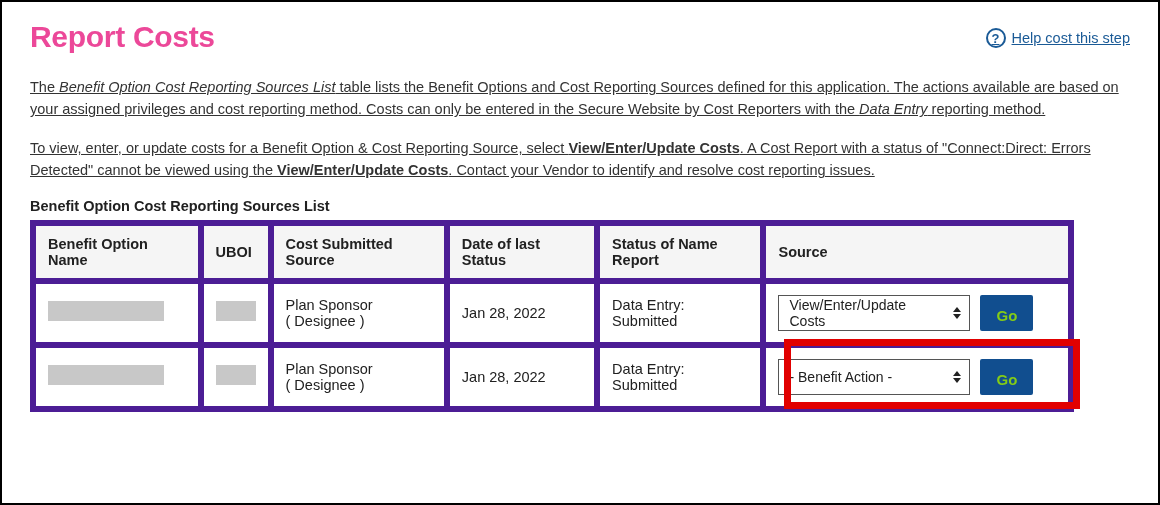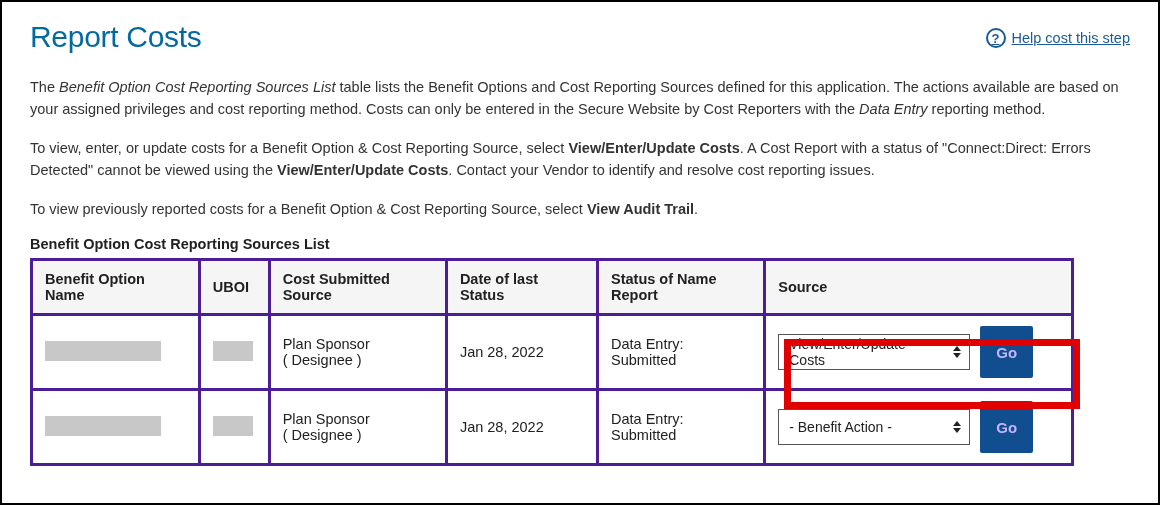--- a/index.html
+++ b/index.html
@@ -16,23 +16,23 @@
     padding: 18px 28px 28px 28px;
     position: relative;
   }
   .header-row {
     display: flex;
     justify-content: space-between;
     align-items: flex-start;
   }
   .page-title {
     font-size: 30px;
-    font-weight: 400;
+    font-weight: 700;
     margin: 0 0 22px 0;
-    color: #0369a1;
+    color: #ec4899;
     letter-spacing: -0.3px;
   }
   .help-link {
     display: flex;
     align-items: center;
     gap: 6px;
     color: #1a5a96;
     font-size: 14.5px;
     text-decoration: underline;
     cursor: pointer;
@@ -49,35 +49,36 @@
     font-size: 13px;
     font-weight: 700;
     color: #1a5a96;
     text-decoration: none;
   }
   .intro p {
     font-size: 14.5px;
     line-height: 1.55;
     margin: 0 0 16px 0;
     color: #333;
+    text-decoration: underline;
   }
   .intro em { font-style: italic; }
   .intro b, .intro strong { font-weight: 700; }
   .table-caption {
     font-size: 14.5px;
     font-weight: 700;
     margin: 10px 0 6px 0;
   }
   table.data {
     width: 1044px;
     border-collapse: collapse;
     font-size: 14.5px;
   }
   table.data th, table.data td {
-    border: 3px solid #4c1d95;
+    border: 6px solid #4c1d95;
     padding: 10px 12px;
     text-align: left;
     vertical-align: middle;
   }
   table.data th {
     background: #f5f5f5;
     font-weight: 700;
     color: #212121;
     height: 42px;
   }
@@ -125,25 +126,25 @@
     border-bottom: 5px solid #222;
   }
   .caret-down {
     width: 0; height: 0;
     border-left: 4px solid transparent;
     border-right: 4px solid transparent;
     border-top: 5px solid #222;
   }
   .go-btn {
     background: #114e8f;
-    color: #c4b5fd;
+    color: #84cc16;
     border: none;
     font-weight: 700;
     font-size: 15px;
-    height: 52px;
+    height: 36px;
     padding: 12px 16px;
     cursor: pointer;
     border-radius: 2px;
   }
   .highlight-box {
     position: absolute;
     border: 7px solid #e10000;
     pointer-events: none;
   }
 </style>
@@ -156,21 +157,20 @@
     <h1 class="page-title">Report Costs</h1>
     <a class="help-link">
       <span class="help-icon">?</span>
       <span>Help cost this step</span>
     </a>
   </div>
 
   <div class="intro">
     <p>The <em>Benefit Option Cost Reporting Sources List</em> table lists the Benefit Options and Cost Reporting Sources defined for this application. The actions available are based on your assigned privileges and cost reporting method. Costs can only be entered in the Secure Website by Cost Reporters with the <em>Data Entry</em> reporting method.</p>
     <p>To view, enter, or update costs for a Benefit Option &amp; Cost Reporting Source, select <b>View/Enter/Update Costs</b>. A Cost Report with a status of "Connect:Direct: Errors Detected" cannot be viewed using the <b>View/Enter/Update Costs</b>. Contact your Vendor to identify and resolve cost reporting issues.</p>
-    <p>To view previously reported costs for a Benefit Option &amp; Cost Reporting Source, select <b>View Audit Trail</b>.</p>
   </div>
 
   <div class="table-caption">Benefit Option Cost Reporting Sources List</div>
 
   <table class="data">
     <thead>
       <tr>
         <th style="width:168px">Benefit Option Name</th>
         <th style="width:70px">UBOI</th>
         <th style="width:178px">Cost Submitted Source</th>

